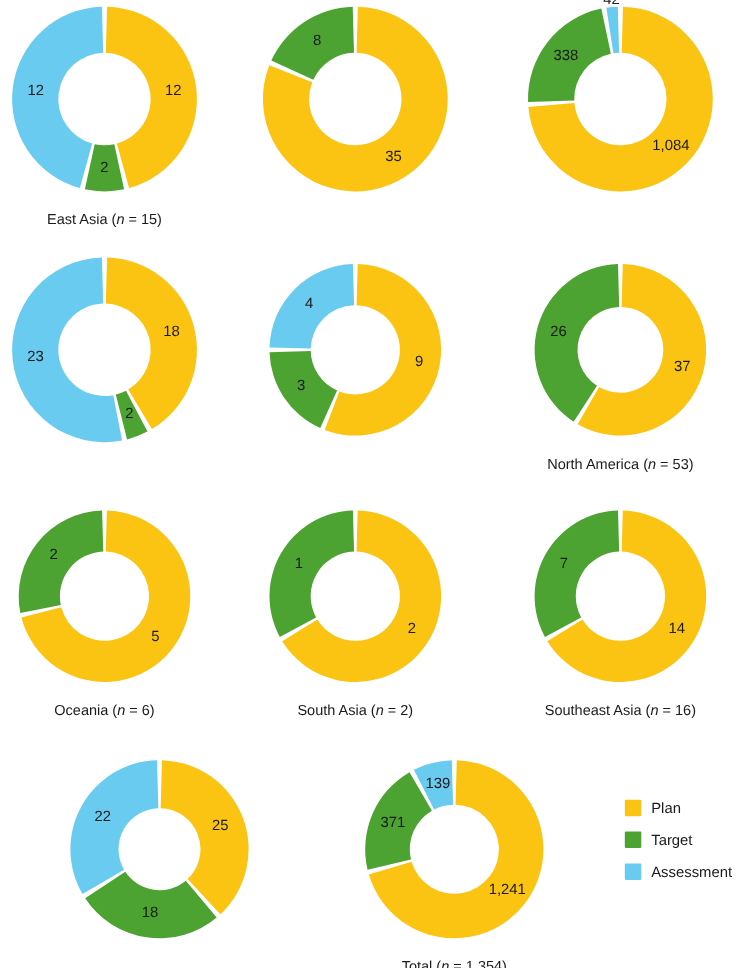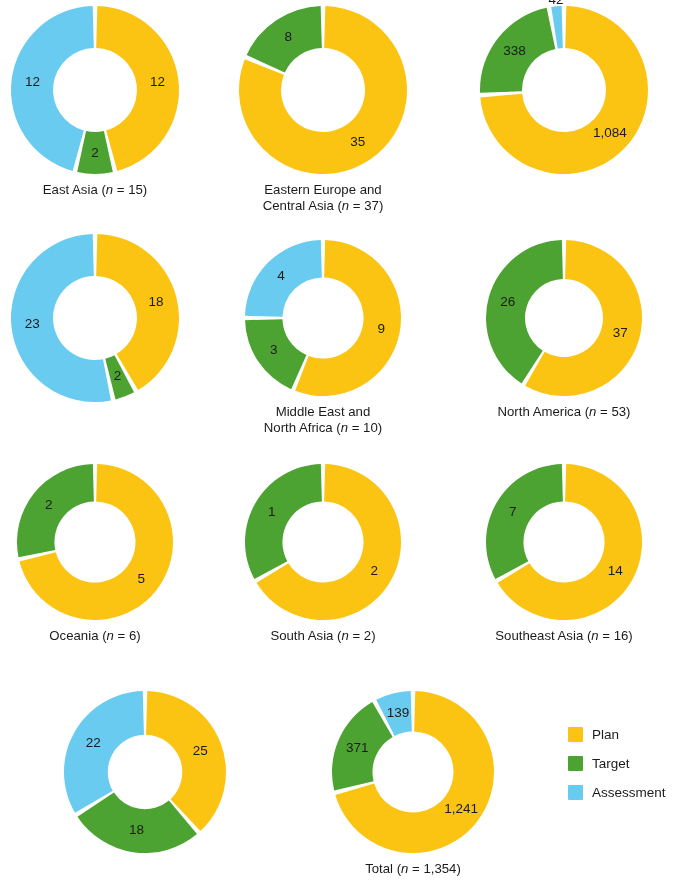--- a/index.html
+++ b/index.html
@@ -35,21 +35,21 @@
     overflow: visible;
   }
   .slice-label {
     font-family: "Liberation Sans", sans-serif;
     font-size: 13.5px;
     fill: #1b1b1b;
     text-anchor: middle;
     dominant-baseline: middle;
   }
   .cell-caption {
-    margin-top: 4px;
+    margin-top: 14px;
     font-size: 13.2px;
     line-height: 16px;
     text-align: center;
     color: #1b1b1b;
     white-space: pre-line;
   }
   .cell-caption i {
     font-style: italic;
   }
   #legend {
@@ -96,21 +96,20 @@
     </div>
     <div class="chart-cell" style="left: 228px; top: 0px; width: 190px;">
       <div class="donut-wrap">
         <svg width="188" height="178" viewBox="0 0 188 178" class="donut-svg">
           <path d="M 96.34541765277977 6.032750336610235 A 84 84 0 1 1 15.80375831197729 59.31860847568448 L 54.901879155988645 74.65930423784224 A 42 42 0 1 0 95.1727088263899 48.01637516830512 Z" fill="#FBC312"></path>
           <text x="128.76" y="142.54" class="slice-label">35</text>
           <path d="M 17.63836614302356 55.001416104461185 A 84 84 0 0 1 91.6545823472202 6.032750336610235 L 92.82729117361009 48.01637516830512 A 42 42 0 0 0 55.81918307151178 72.50070805223059 Z" fill="#4CA332"></path>
           <text x="59.24" y="37.46" class="slice-label">8</text>
         </svg>
       </div>
-      <div class="cell-caption">Eastern Europe and<br>Central Asia (<i>n</i> = 37)</div>
     </div>
     <div class="chart-cell" style="left: 464px; top: 0px; width: 200px;">
       <div class="donut-wrap">
         <svg width="188" height="178" viewBox="0 0 188 178" class="donut-svg">
           <path d="M 96.34541765277977 6.032750336610235 A 84 84 0 1 1 10.325114746751524 97.38333108127362 L 52.16255737337576 93.69166554063682 A 42 42 0 1 0 95.1727088263899 48.01637516830512 Z" fill="#FBC312"></path>
           <text x="139.87" y="133.19" class="slice-label">1,084</text>
           <path d="M 10.043434972087525 92.70096070202871 A 84 84 0 0 1 76.63887068270785 7.81368003841358 L 85.31943534135392 48.90684001920679 A 42 42 0 0 0 52.02171748604376 91.35048035101435 Z" fill="#4CA332"></path>
           <text x="44.43" y="51.11" class="slice-label">338</text>
           <path d="M 81.25370484748618 6.972703525376659 A 84 84 0 0 1 91.6545823472202 6.032750336610235 L 92.82729117361009 48.01637516830512 A 42 42 0 0 0 87.62685242374309 48.48635176268833 Z" fill="#69CBEF"></path>
           <text x="85.90" y="0.37" class="slice-label">42</text>
@@ -133,21 +132,20 @@
       <div class="donut-wrap">
         <svg width="188" height="172" viewBox="0 0 188 172" class="donut-svg">
           <path d="M 96.17788782043836 12.030411026852363 A 78 78 0 1 1 66.17443605306923 162.8679489970403 L 79.530706747596 127.89133347846095 A 40.56 40.56 0 1 0 95.13250166662795 49.455813733963225 Z" fill="#FBC312"></path>
           <text x="152.14" y="101.56" class="slice-label">9</text>
           <path d="M 62.150224090251996 161.20106582417736 A 78 78 0 0 1 16.030411026852363 92.17788782043846 L 53.455813733963225 91.132501666628 A 40.56 40.56 0 0 0 77.43811652693104 127.02455422857221 Z" fill="#4CA332"></path>
           <text x="44.71" y="122.93" class="slice-label">3</text>
           <path d="M 16.030411026852363 87.82211217956163 A 78 78 0 0 1 91.82211217956161 12.030411026852363 L 92.86749833337204 49.455813733963225 A 40.56 40.56 0 0 0 53.455813733963225 88.86749833337205 Z" fill="#69CBEF"></path>
           <text x="52.08" y="48.08" class="slice-label">4</text>
         </svg>
       </div>
-      <div class="cell-caption">Middle East and<br>North Africa (<i>n</i> = 10)</div>
     </div>
     <div class="chart-cell" style="left: 464px; top: 228px; width: 200px;">
       <div class="donut-wrap">
         <svg width="188" height="172" viewBox="0 0 188 172" class="donut-svg">
           <path d="M 96.17788782043836 12.030411026852363 A 78 78 0 1 1 55.202283334768666 157.66636669398196 L 74.60114166738433 123.83318334699098 A 39 39 0 1 0 95.08894391021919 51.01520551342618 Z" fill="#FBC312"></path>
           <text x="150.31" y="105.84" class="slice-label">37</text>
           <path d="M 51.485539697973074 155.3951119368059 A 78 78 0 0 1 91.82211217956161 12.030411026852363 L 92.9110560897808 51.01520551342618 A 39 39 0 0 0 72.74276984898654 122.69755596840295 Z" fill="#4CA332"></path>
           <text x="37.69" y="74.16" class="slice-label">26</text>
         </svg>
       </div>

